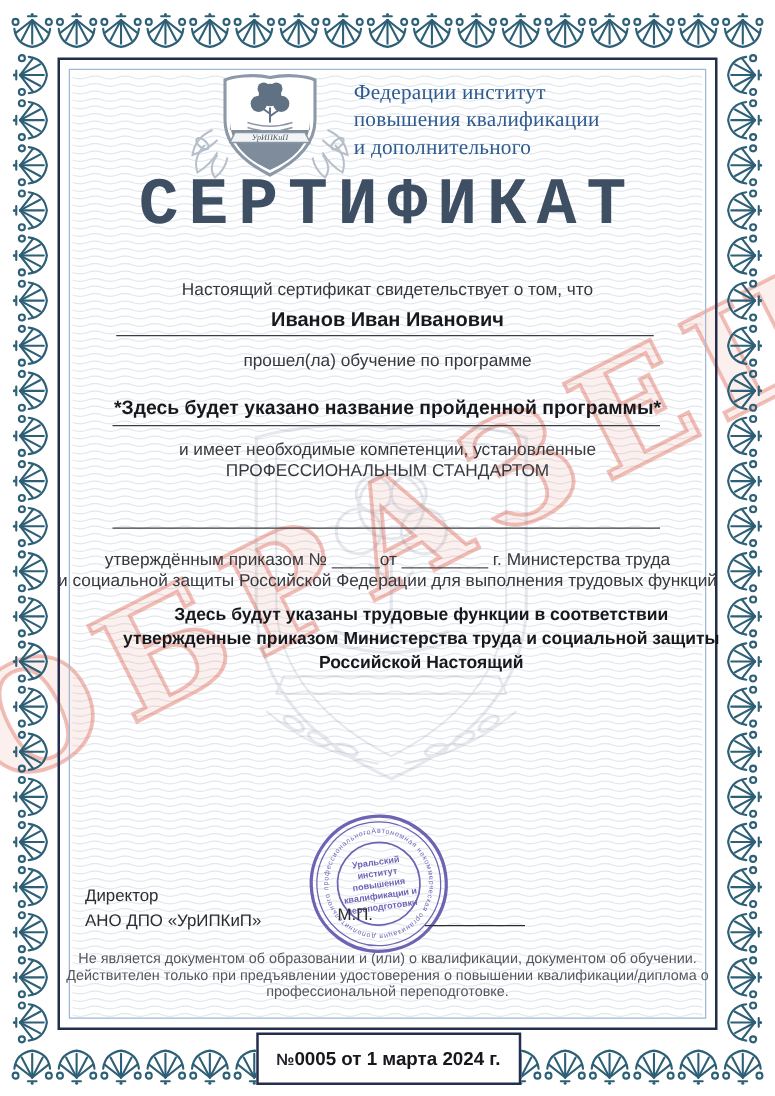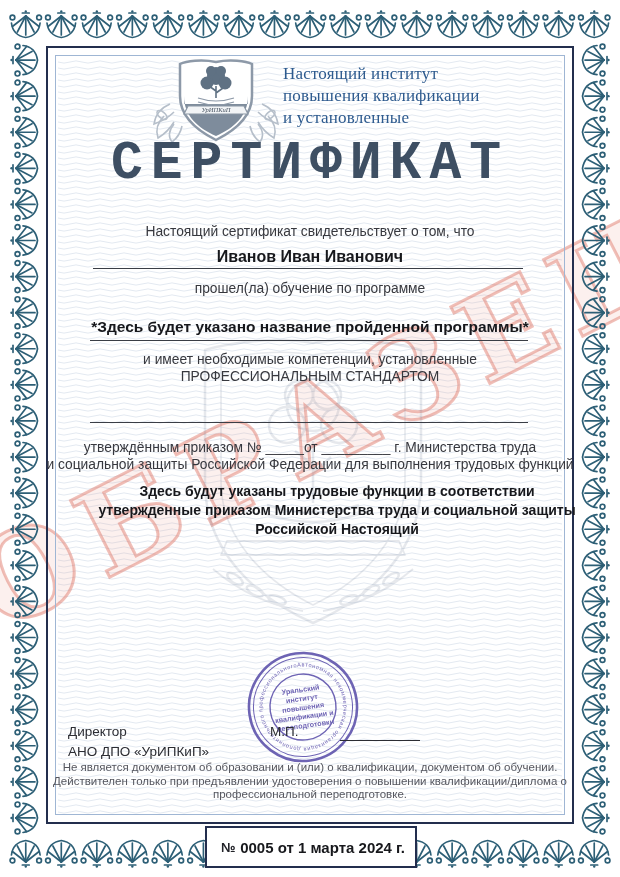--- a/index.html
+++ b/index.html
@@ -45,32 +45,32 @@
   .program{top:318px; font-size:15.5px;}
   .hr2{left:90px; top:340px; width:438px;}
   .comp1{top:352px;}
   .comp2{top:369px;}
   .hr3{left:90px; top:422px; width:438px;}
   .order1{top:440px;}
   .order2{top:457px;}
   .functions{top:482px; font-size:14px; line-height:19px;padding-left:27px;}
   
   #stamp-svg{left:238px; top:642px; z-index:4; opacity:0.92;}
-  .director{left:68px; top:707px; width:190px; font-size:13.5px; line-height:20px; color:#2c2d33; z-index:5;margin-top:15px;}
+  .director{left:68px; top:707px; width:190px; font-size:13.5px; line-height:20px; color:#2c2d33; z-index:5;}
   .mp{left:270px; top:724px; font-size:13.5px; color:#2c2d33; z-index:5;}
   .sig-line{left:340px; top:740px; width:80px; border-top:1.4px solid #2c2d33; z-index:5;}
   
   .disclaimer{top:761px; font-size:11.5px; line-height:13.5px; color:#55565e; z-index:3;}
   
   .num-box{
     left:205px; top:826px; width:208px; height:38px; background:#ffffff;
     border:2.5px solid #232e4e; z-index:6; display:flex; align-items:center;
   }
   .num-label{padding-left:14px; font-size:13px; font-weight:bold; color:#222329;}
-  .num-value{flex:1; text-align:right; font-size:15px; font-weight:bold; color:#17181c; padding-right:10px;}
+  .num-value{flex:1; text-align:left; font-size:15px; font-weight:bold; color:#17181c; padding-right:10px;}
 </style>
 </head>
 <body>
 
 <div class="page">
 
   <svg id="waves-svg" class="abs" width="620" height="877">
       <path d="M58 62 q6 2.2 12 0 t12 0 q6 2.2 12 0 t12 0 q6 2.2 12 0 t12 0 q6 2.2 12 0 t12 0 q6 2.2 12 0 t12 0 q6 2.2 12 0 t12 0 q6 2.2 12 0 t12 0 q6 2.2 12 0 t12 0 q6 2.2 12 0 t12 0 q6 2.2 12 0 t12 0 q6 2.2 12 0 t12 0 q6 2.2 12 0 t12 0 q6 2.2 12 0 t12 0 q6 2.2 12 0 t12 0 q6 2.2 12 0 t12 0 q6 2.2 12 0 t12 0 q6 2.2 12 0 t12 0 q6 2.2 12 0 t12 0 q6 2.2 12 0 t12 0 q6 2.2 12 0 t12 0 q6 2.2 12 0 t12 0" fill="none" stroke="rgba(198,211,226,0.55)" stroke-width="0.9"></path>
       <path d="M58 68 q6 2.2 12 0 t12 0 q6 2.2 12 0 t12 0 q6 2.2 12 0 t12 0 q6 2.2 12 0 t12 0 q6 2.2 12 0 t12 0 q6 2.2 12 0 t12 0 q6 2.2 12 0 t12 0 q6 2.2 12 0 t12 0 q6 2.2 12 0 t12 0 q6 2.2 12 0 t12 0 q6 2.2 12 0 t12 0 q6 2.2 12 0 t12 0 q6 2.2 12 0 t12 0 q6 2.2 12 0 t12 0 q6 2.2 12 0 t12 0 q6 2.2 12 0 t12 0 q6 2.2 12 0 t12 0 q6 2.2 12 0 t12 0 q6 2.2 12 0 t12 0 q6 2.2 12 0 t12 0 q6 2.2 12 0 t12 0" fill="none" stroke="rgba(198,211,226,0.55)" stroke-width="0.9"></path>
       <path d="M58 74 q6 2.2 12 0 t12 0 q6 2.2 12 0 t12 0 q6 2.2 12 0 t12 0 q6 2.2 12 0 t12 0 q6 2.2 12 0 t12 0 q6 2.2 12 0 t12 0 q6 2.2 12 0 t12 0 q6 2.2 12 0 t12 0 q6 2.2 12 0 t12 0 q6 2.2 12 0 t12 0 q6 2.2 12 0 t12 0 q6 2.2 12 0 t12 0 q6 2.2 12 0 t12 0 q6 2.2 12 0 t12 0 q6 2.2 12 0 t12 0 q6 2.2 12 0 t12 0 q6 2.2 12 0 t12 0 q6 2.2 12 0 t12 0 q6 2.2 12 0 t12 0 q6 2.2 12 0 t12 0 q6 2.2 12 0 t12 0" fill="none" stroke="rgba(198,211,226,0.55)" stroke-width="0.9"></path>
@@ -338,23 +338,23 @@
       <circle cx="61" cy="13" r="5"></circle>
         <circle cx="71" cy="13" r="5"></circle>
     </g>
     <path d="M66,40 V28 M66,33 L59,28 M66,35 L73,30" stroke="#5f7183" stroke-width="1.6" fill="none"></path>
     <path d="M48,40 Q66,46 84,40 M48,44 Q66,50 84,44" stroke="#8d99a8" stroke-width="1.2" fill="none"></path>
     <path d="M38,48 L94,48 L98,56 L34,56 Z" fill="#f2f4f6" stroke="#8a96a4" stroke-width="1.2"></path>
     <text x="66" y="54" text-anchor="middle" font-family="Liberation Serif,serif" font-size="6.5" font-style="italic" fill="#44505e">УрИПКиП</text>
   </svg>
 
   <div class="abs inst-name">
-    <div>Настоящий институт</div>
+    <div>Федерации институт</div>
     <div>повышения квалификации</div>
-    <div>и установленные</div>
+    <div>и дополнительного</div>
   </div>
 
   <div class="abs ctr title">СЕРТИФИКАТ</div>
 
   <div class="abs ctr t-sm intro">Настоящий сертификат свидетельствует о том, что</div>
   <div class="abs ctr t-bold name-line">Иванов Иван Иванович</div>
   <div class="abs hr hr1"></div>
   <div class="abs ctr t-sm completed">прошел(ла) обучение по программе</div>
   <div class="abs ctr t-bold program">*Здесь будет указано название пройденной программы*</div>
   <div class="abs hr hr2"></div>

